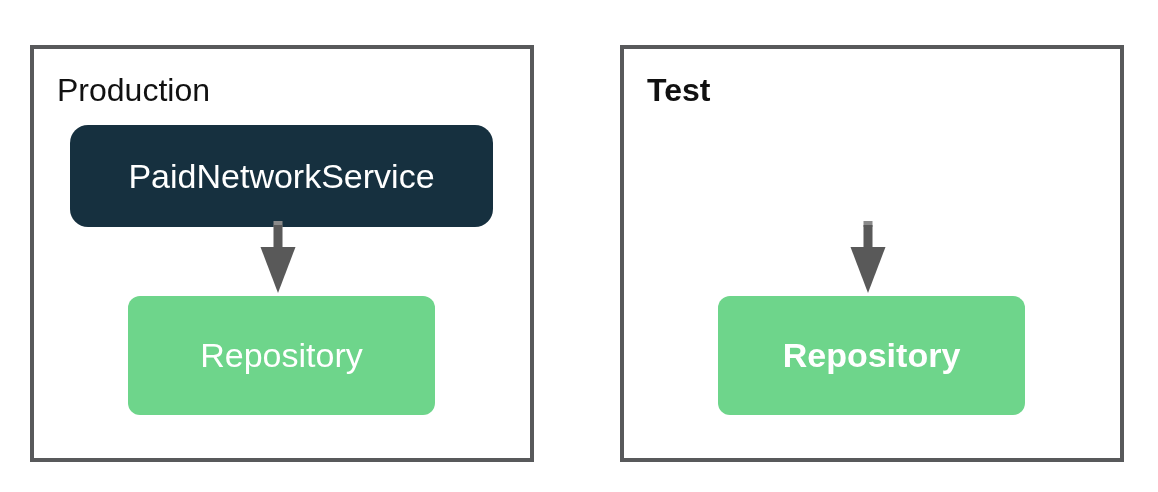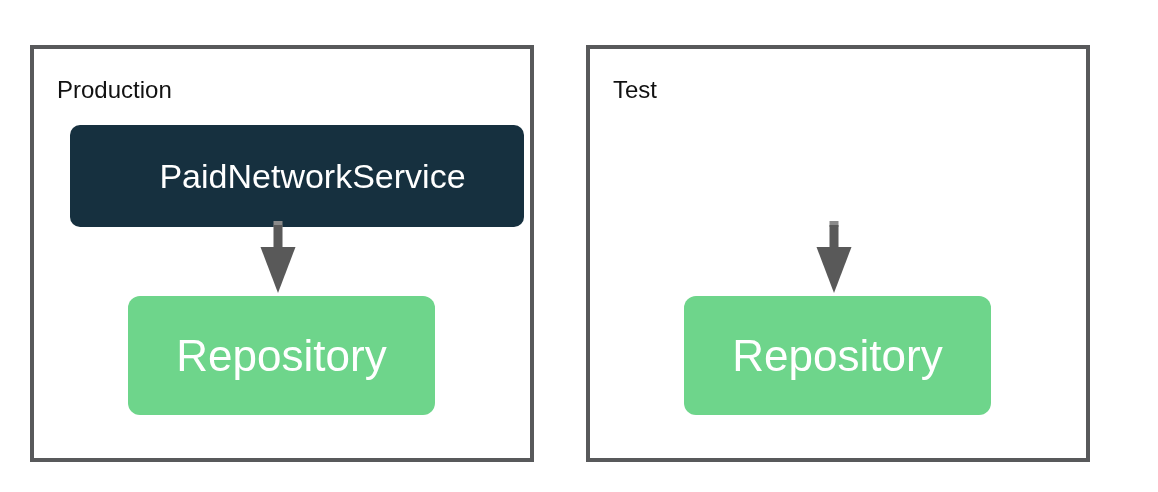--- a/index.html
+++ b/index.html
@@ -18,63 +18,62 @@
   .panel {
     position: absolute;
     top: 45px;
     width: 504px;
     height: 417px;
     box-sizing: border-box;
     border: 4px solid var(--panel-border, #58595B);
     background: #ffffff;
   }
   .panel.production { left: 30px; }
-  .panel.test { left: 586px; }
+  .panel.test { left: 620px; font-weight: bold; }
   .panel-title {
     position: absolute;
     left: 23px;
     top: 24px;
-    font-size: 24px;
+    font-size: 32px;
     line-height: 34px;
     color: var(--title-text, #111111);
     letter-spacing: 0px;
   }
   .service-box {
     position: absolute;
     left: 36px;
     top: 76px;
     width: 423px;
     height: 102px;
-    border-radius: 10px;
+    border-radius: 18px;
     background: var(--service-box-bg, #16303F);
     display: flex;
     align-items: center;
     justify-content: center;
     z-index: 1;
-    padding-left: 31px;
   }
   .service-box .box-label {
     color: var(--box-text, #ffffff);
     font-size: 34px;
   }
   .repo-box {
     position: absolute;
     left: 94px;
     top: 247px;
     width: 307px;
     height: 119px;
     border-radius: 12px;
     background: var(--repository-box-bg, #6ED58B);
     display: flex;
     align-items: center;
     justify-content: center;
   }
   .repo-box .box-label {
     color: var(--box-text, #ffffff);
-    font-size: 44px;
+    font-size: 34px;
   }
   .arrow {
     position: absolute;
     left: 226px;
     top: 172px;
     width: 36px;
     height: 72px;
     z-index: 2;
   }
 </style>

